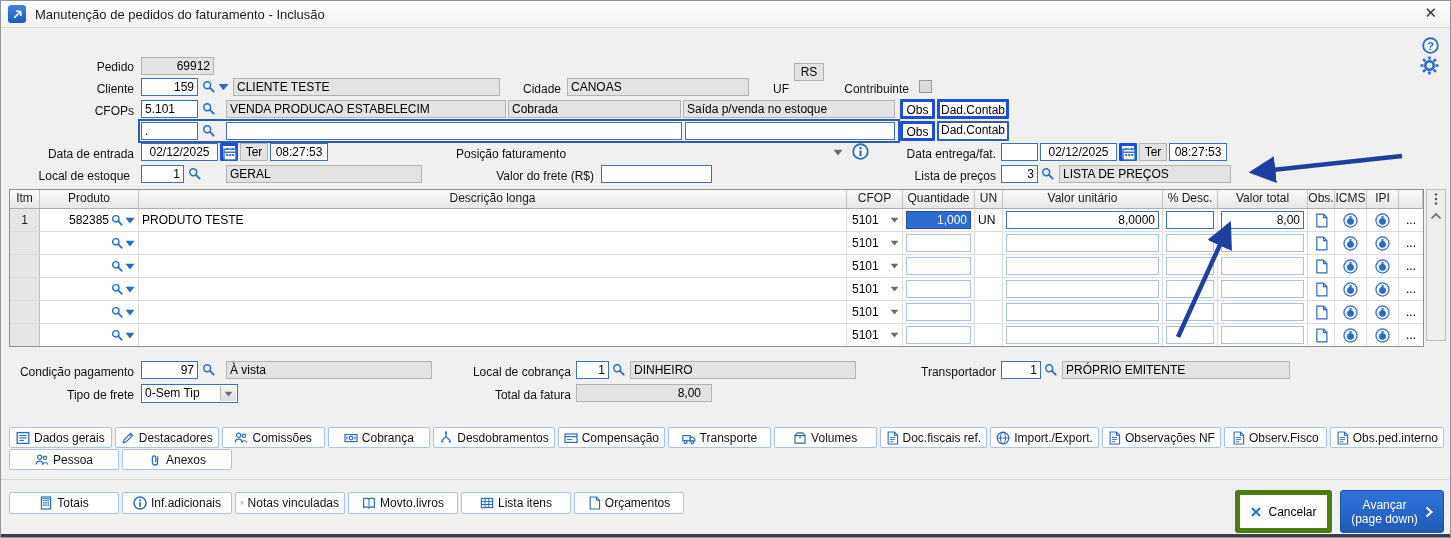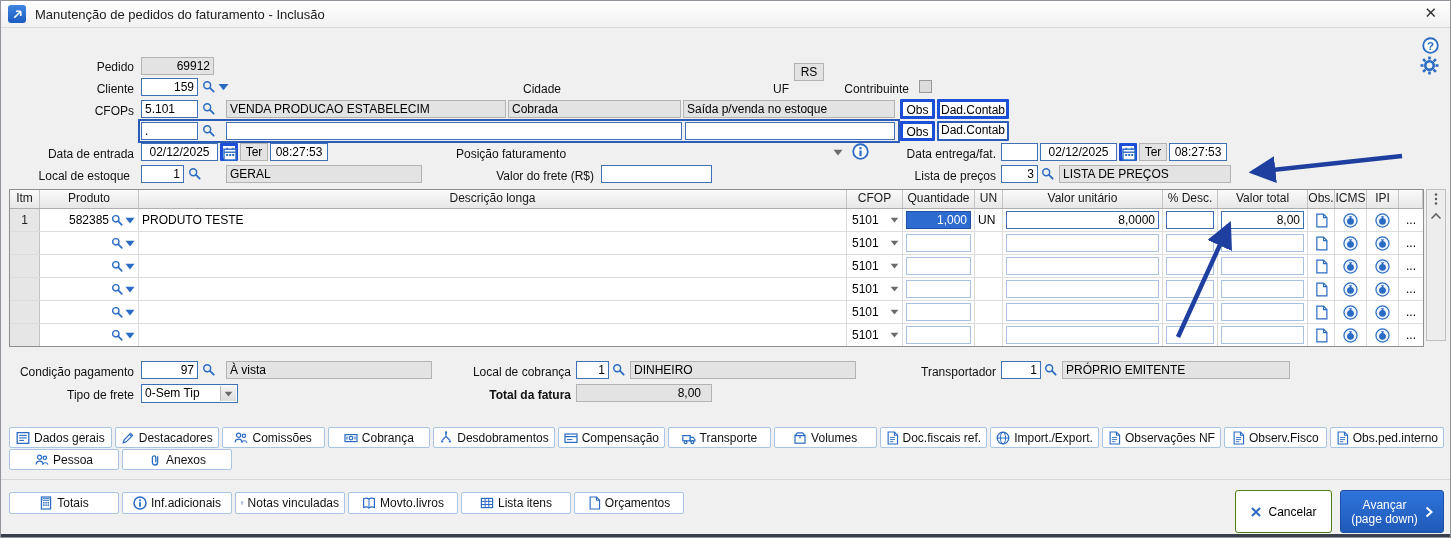--- a/index.html
+++ b/index.html
@@ -40,21 +40,21 @@
   
   .secrow{position:absolute;left:8px;display:flex;gap:3px;}
   .secbtn{height:21px;box-sizing:border-box;background:#fff;border:1px solid #a9c4e4;border-radius:2px;display:flex;align-items:center;justify-content:center;gap:4px;font-size:12px;padding:0 5px;white-space:nowrap;color:#111;}
   .row1{top:426px;width:1435px;}
   .row1 .secbtn{flex:1;}
   .row2{top:448px;}
   .row2 .secbtn{width:110px;}
   .divider{position:absolute;left:0;top:478px;width:1451px;height:1px;background:#d6d6d6;}
   .botrow{top:491px;}
   .botrow .secbtn{width:110px;height:22px;}
-  .cancel-btn{position:absolute;left:1234px;top:489px;width:97px;height:43px;background:#fff;border:1px solid #4d7c0f;border-radius:3px;display:flex;align-items:center;justify-content:center;gap:6px;font-size:12px;box-sizing:border-box;}
+  .cancel-btn{position:absolute;left:1234px;top:489px;width:97px;height:43px;background:#fff;border:5px solid #4d7c0f;border-radius:3px;display:flex;align-items:center;justify-content:center;gap:6px;font-size:12px;box-sizing:border-box;}
   .advance-btn{position:absolute;left:1339px;top:489px;width:104px;height:43px;background:linear-gradient(#2f74dc,#1f5ab8);border:1px solid #1c4fa3;border-radius:3px;color:#fff;display:flex;align-items:center;justify-content:center;gap:7px;font-size:12px;box-sizing:border-box;}
   .advance-txt{display:flex;flex-direction:column;align-items:center;line-height:14px;}
   .bottom-edge{position:absolute;left:0;top:533px;width:1451px;height:5px;background:#39404d;}
   .overlay{position:absolute;left:0;top:0;width:1451px;height:538px;pointer-events:none;z-index:40;}
   .topicon{position:absolute;line-height:0;}
 </style>
 </head>
 <body>
 
 <svg width="0" height="0" style="position:absolute">
@@ -244,21 +244,23 @@
   <span class="icon" style="left:201px;top:79px;">
       <svg width="13" height="13">
         <use href="#i-search"></use>
       </svg>
     </span>
   <span class="icon" style="left:217px;top:82px;">
       <svg width="11" height="8">
         <use href="#i-drop"></use>
       </svg>
     </span>
+  <div class="fld ro" style="left:232px;top:77px;width:267px;">CLIENTE TESTE</div>
   <div class="lbl" style="left:500px;top:79px;width:60px;">Cidade</div>
+  <div class="fld ro" style="left:566px;top:77px;width:182px;">CANOAS</div>
   <div class="lbl" style="left:752px;top:79px;width:36px;">UF</div>
   <div class="fld ro ct" style="left:793px;top:62px;width:30px;">RS</div>
   <div class="lbl" style="left:830px;top:79px;width:78px;">Contribuinte</div>
   <div class="chk" style="left:918px;top:79px;"></div>
 
   <div class="lbl" style="left:60px;top:101px;width:73px;">CFOPs</div>
   <div class="fld ed" style="left:140px;top:99px;width:57px;">5.101</div>
   <span class="icon" style="left:201px;top:101px;">
       <svg width="13" height="13">
         <use href="#i-search"></use>
@@ -680,21 +682,21 @@
 
   <div class="lbl" style="left:20px;top:385px;width:113px;">Tipo de frete</div>
   <div class="fld ed" style="left:140px;top:383px;width:97px;height:19px;">
     <span>0-Sem Tip</span>
     <span class="combo-btn">
         <svg width="9" height="6">
           <use href="#i-cdrop"></use>
         </svg>
       </span>
   </div>
-  <div class="lbl" style="left:460px;top:385px;width:110px;font-weight:bold;">Total da fatura</div>
+  <div class="lbl" style="left:460px;top:385px;width:110px;">Total da fatura</div>
   <div class="fld ro rt" style="left:575px;top:383px;width:136px;padding-right:10px;">8,00</div>
 
   <div class="secrow row1">
     <div class="secbtn">
         <svg width="14" height="14">
           <use href="#i-form"></use>
         </svg>
         <span>Dados gerais</span>
       </div>
     <div class="secbtn">

